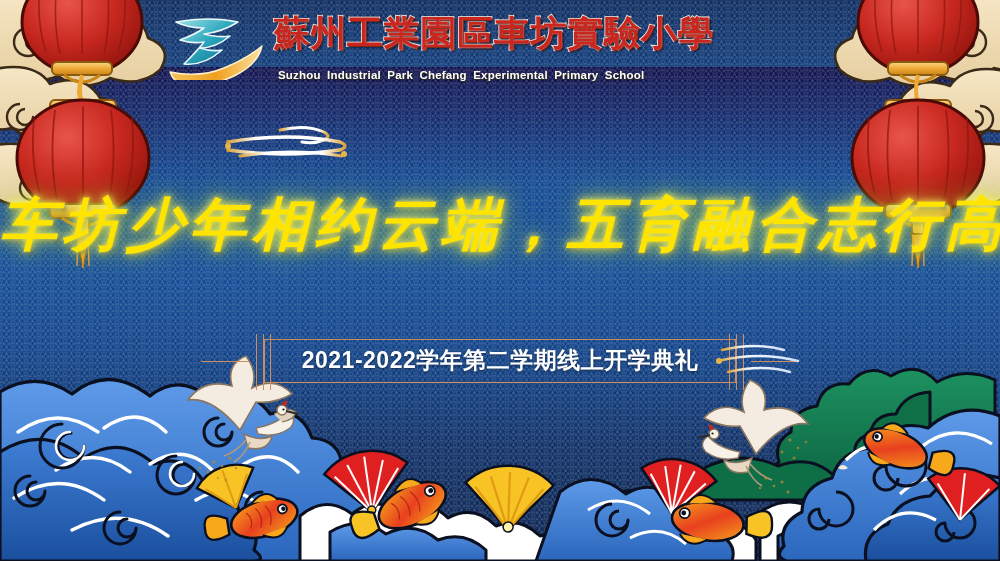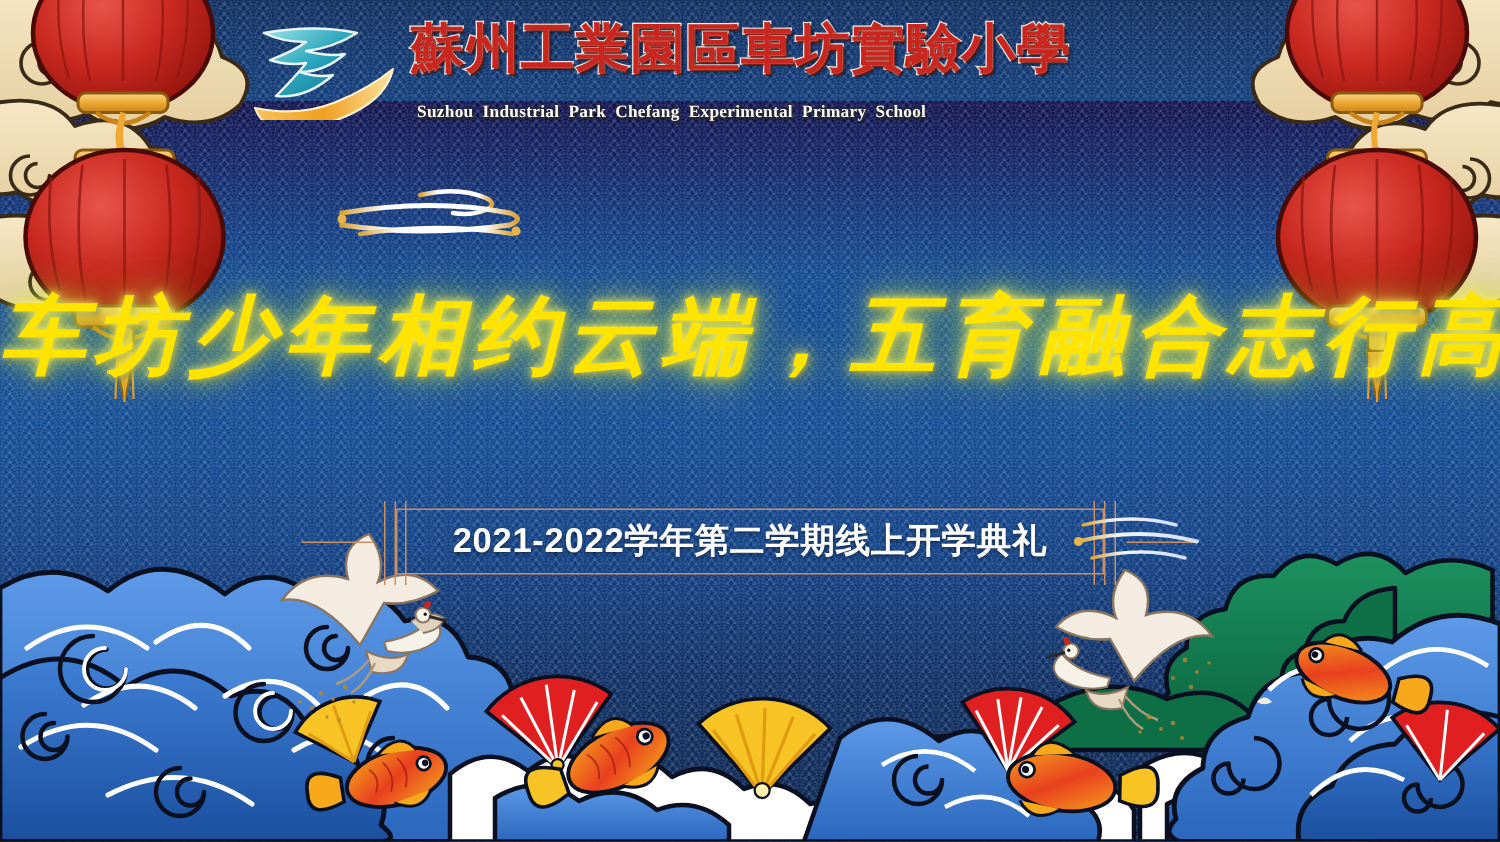--- a/index.html
+++ b/index.html
@@ -51,21 +51,21 @@
 
   
   #logo-block {
     position: absolute;
     left: 168px; top: 10px;
     width: 640px; height: 74px;
     display: flex; align-items: center; gap: 10px;
     z-index: 30;
   }
   #logo-mark { width: 100px; height: 66px; flex: 0 0 100px; }
-  #logo-text { display: flex; flex-direction: column; justify-content: center; padding-top: 2px; font-family: Liberation Serif, serif; }
+  #logo-text { display: flex; flex-direction: column; justify-content: center; padding-top: 2px; }
 
   .logo-cn {
     font-size: 35px;
     font-weight: bold;
     letter-spacing: 1px;
     line-height: 1.05;
     color: #c8261f;
     white-space: nowrap;
     -webkit-text-stroke: 1.6px #f3ece2;
     paint-order: stroke fill;

